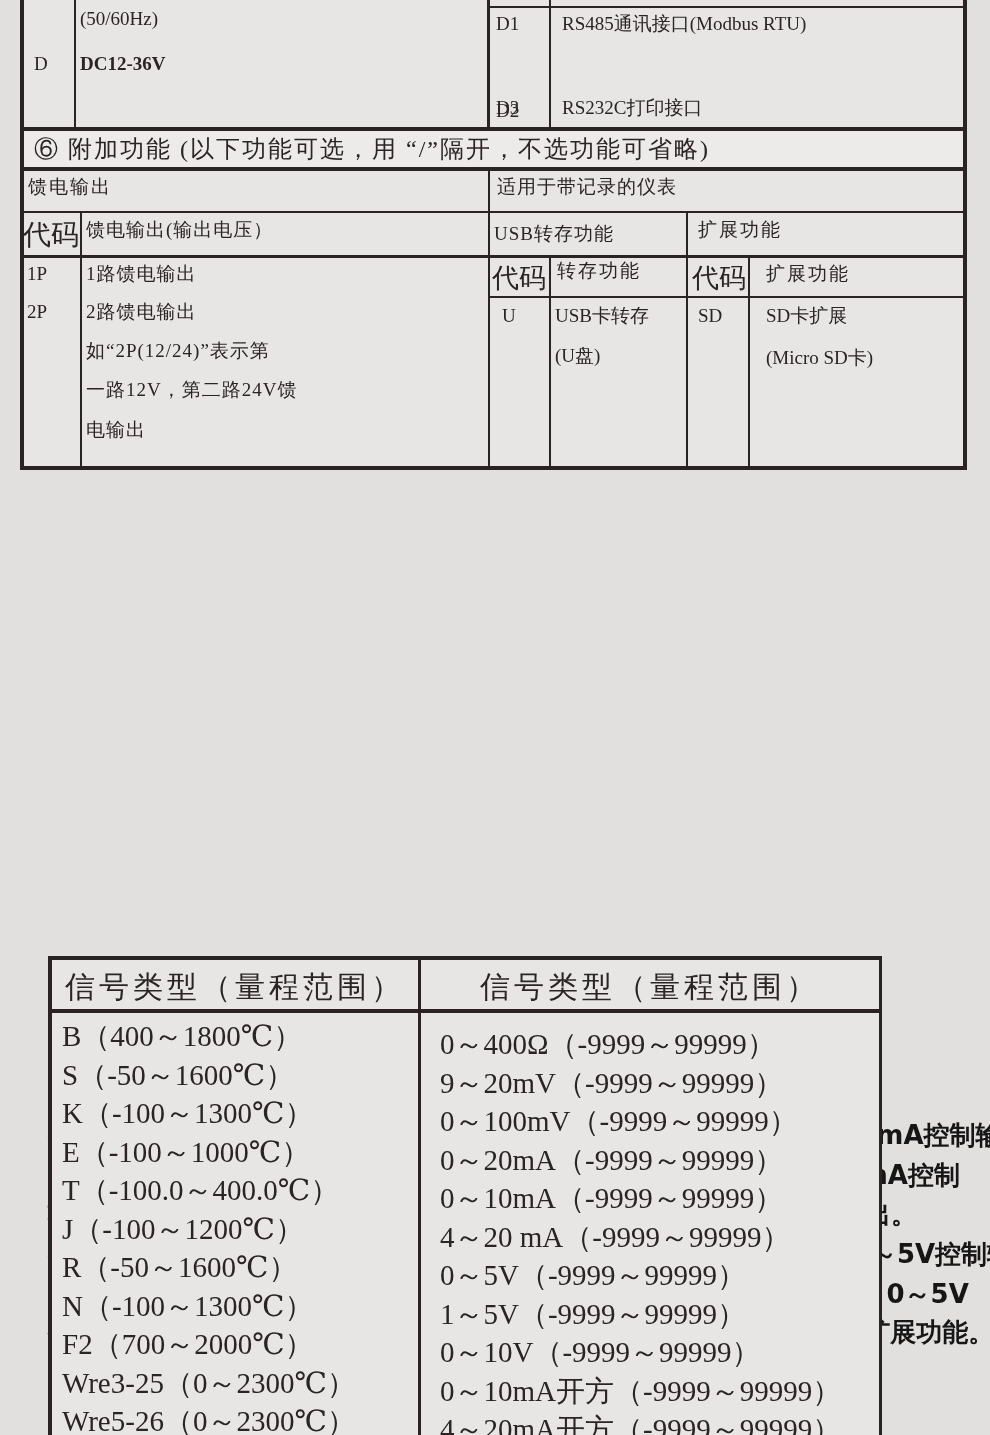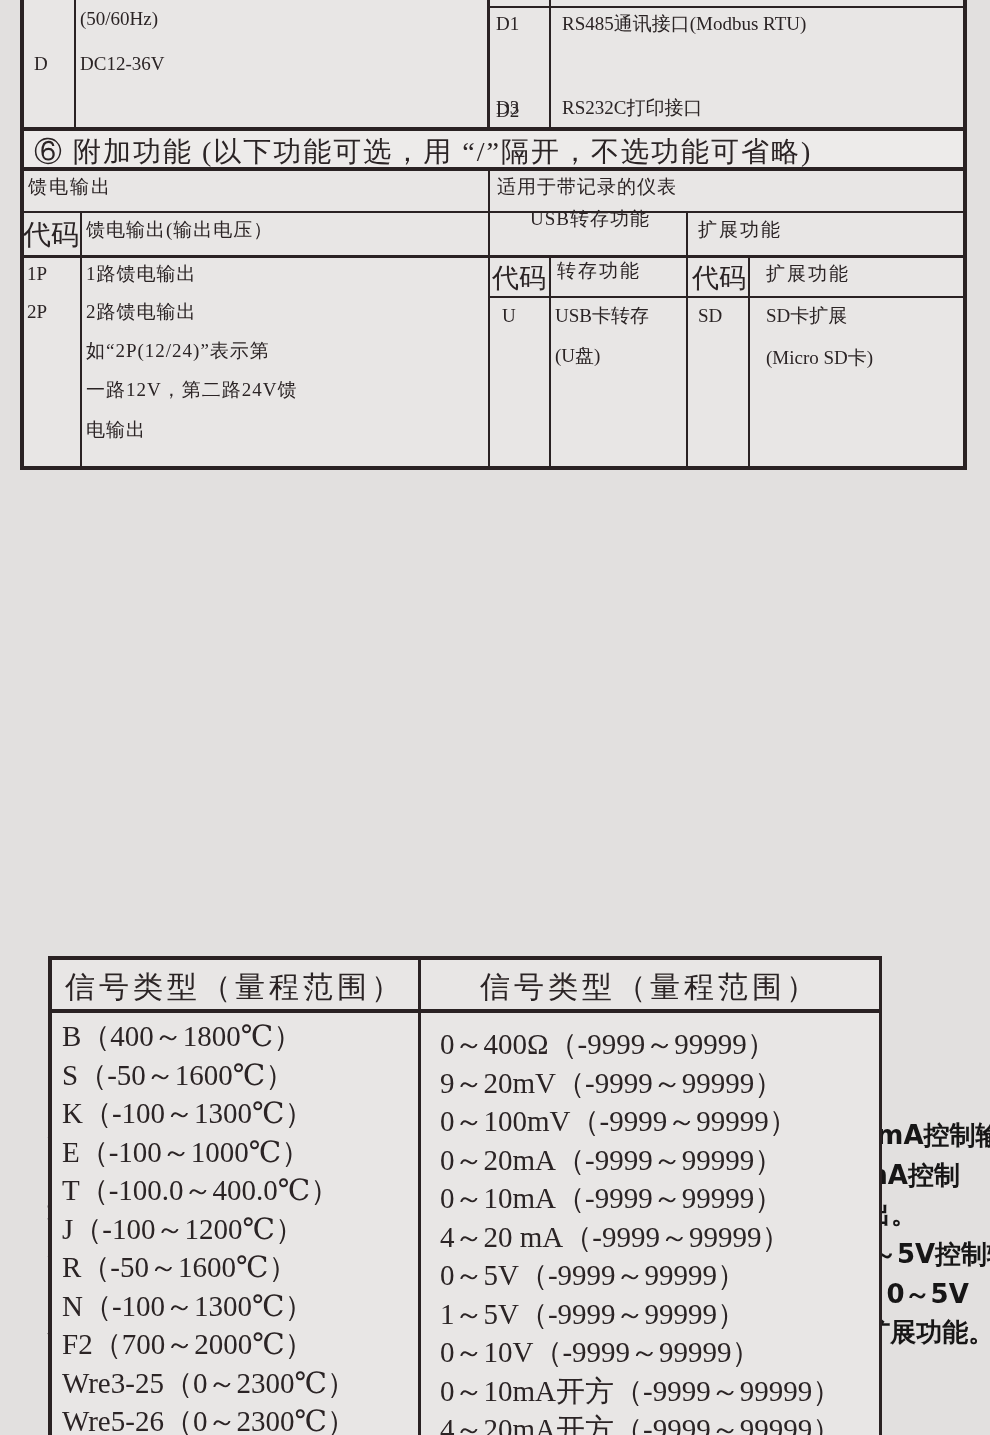--- a/index.html
+++ b/index.html
@@ -33,36 +33,36 @@
   <div class="hline" style="left:20px;top:255px;width:947px;height:3px;"></div>
   <div class="hline" style="left:488px;top:296px;width:479px;height:2px;"></div>
   <div class="hline" style="left:20px;top:466px;width:947px;height:4px;"></div>
   <div class="vline" style="left:80px;top:213px;width:2px;height:253px;"></div>
   <div class="vline" style="left:686px;top:213px;width:2px;height:253px;"></div>
   <div class="vline" style="left:549px;top:258px;width:2px;height:208px;"></div>
   <div class="vline" style="left:748px;top:258px;width:2px;height:208px;"></div>
 
   <div class="abs serif" style="left:80px;top:8px;">(50/60Hz)</div>
   <div class="abs serif" style="left:34px;top:53px;">D</div>
-  <div class="abs serif" style="left:80px;top:53px;">DC12-36V</div>
+  <div class="abs serif" style="left:80px;top:53px;font-weight:bold;">DC12-36V</div>
 
   <div class="abs serif" style="left:496px;top:13px;">D1</div>
   <div class="abs serif" style="left:562px;top:13px;">RS485通讯接口(Modbus RTU)</div>
   <div class="abs serif" style="left:496px;top:55px;margin-top:45px;">D2</div>
   <div class="abs serif" style="left:496px;top:97px;">D3</div>
   <div class="abs serif" style="left:562px;top:97px;">RS232C打印接口</div>
 
-  <div class="abs serif" style="left:34px;top:136px;font-size:28px;letter-spacing:2px;">⑥ 附加功能 (以下功能可选，用 “/”隔开，不选功能可省略)</div>
+  <div class="abs serif" style="left:34px;top:136px;font-size:24px;letter-spacing:2px;">⑥ 附加功能 (以下功能可选，用 “/”隔开，不选功能可省略)</div>
 
   <div class="abs serif" style="left:28px;top:176px;letter-spacing:2px;">馈电输出</div>
   <div class="abs serif" style="left:497px;top:176px;letter-spacing:1px;">适用于带记录的仪表</div>
 
   <div class="abs serif" style="left:23px;top:219px;font-size:28px;">代码</div>
   <div class="abs serif" style="left:86px;top:219px;letter-spacing:1px;">馈电输出(输出电压）</div>
-  <div class="abs serif" style="left:494px;top:208px;letter-spacing:1px;margin-left:36px;">USB转存功能</div>
+  <div class="abs serif" style="left:494px;top:223px;letter-spacing:1px;">USB转存功能</div>
   <div class="abs serif" style="left:698px;top:219px;letter-spacing:2px;">扩展功能</div>
 
   <div class="abs serif" style="left:27px;top:263px;">1P</div>
   <div class="abs serif" style="left:27px;top:301px;">2P</div>
   <div class="abs serif" style="left:86px;top:263px;letter-spacing:1px;">1路馈电输出</div>
   <div class="abs serif" style="left:86px;top:301px;letter-spacing:1px;">2路馈电输出</div>
   <div class="abs serif" style="left:86px;top:340px;letter-spacing:1px;">如“2P(12/24)”表示第</div>
   <div class="abs serif" style="left:86px;top:379px;letter-spacing:1px;">一路12V，第二路24V馈</div>
   <div class="abs serif" style="left:86px;top:419px;letter-spacing:1px;">电输出</div>
 

